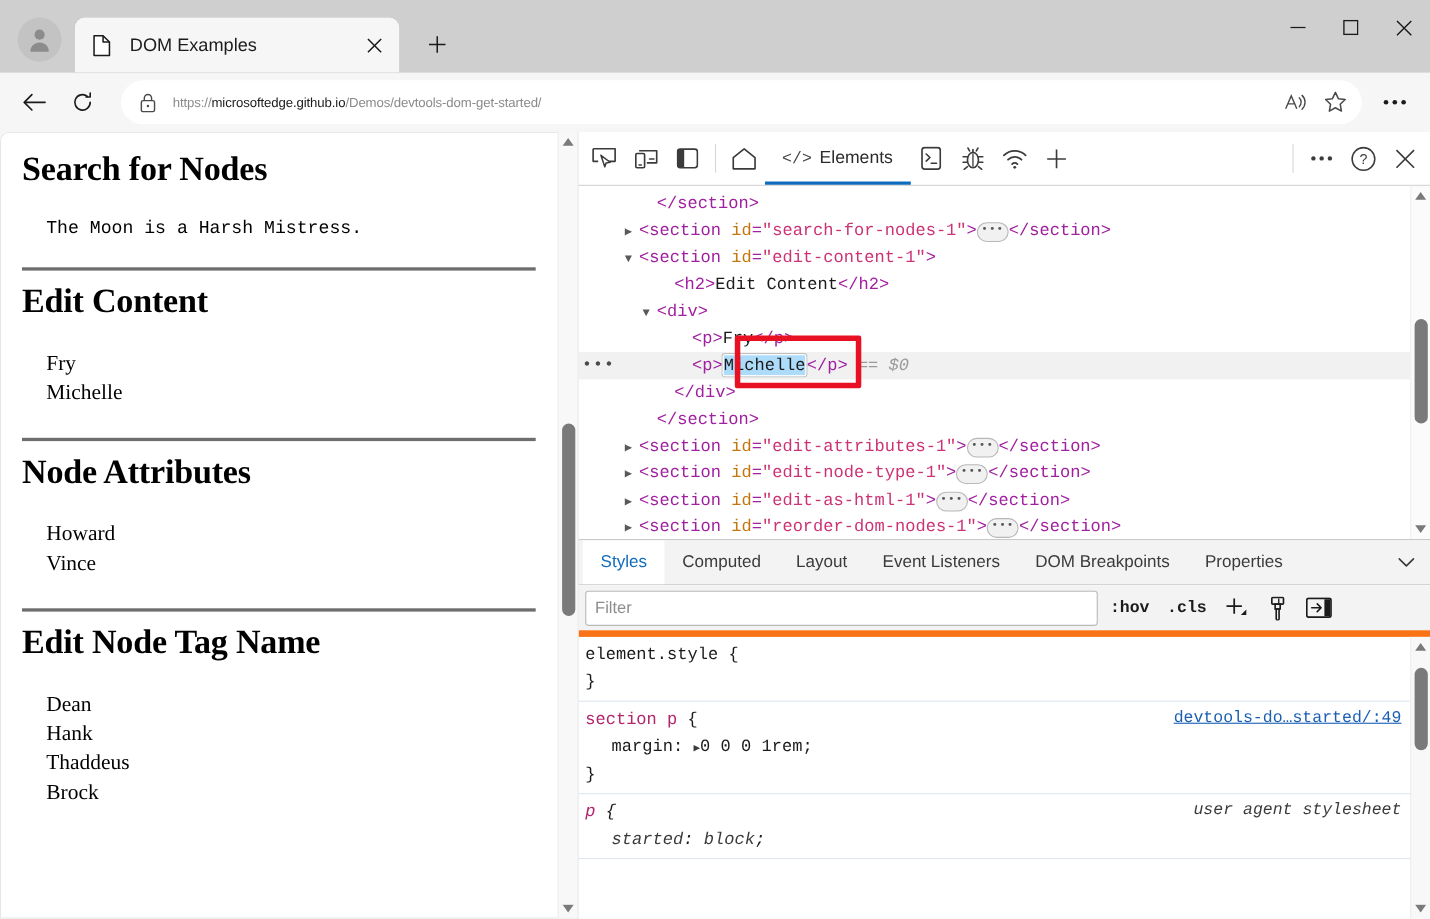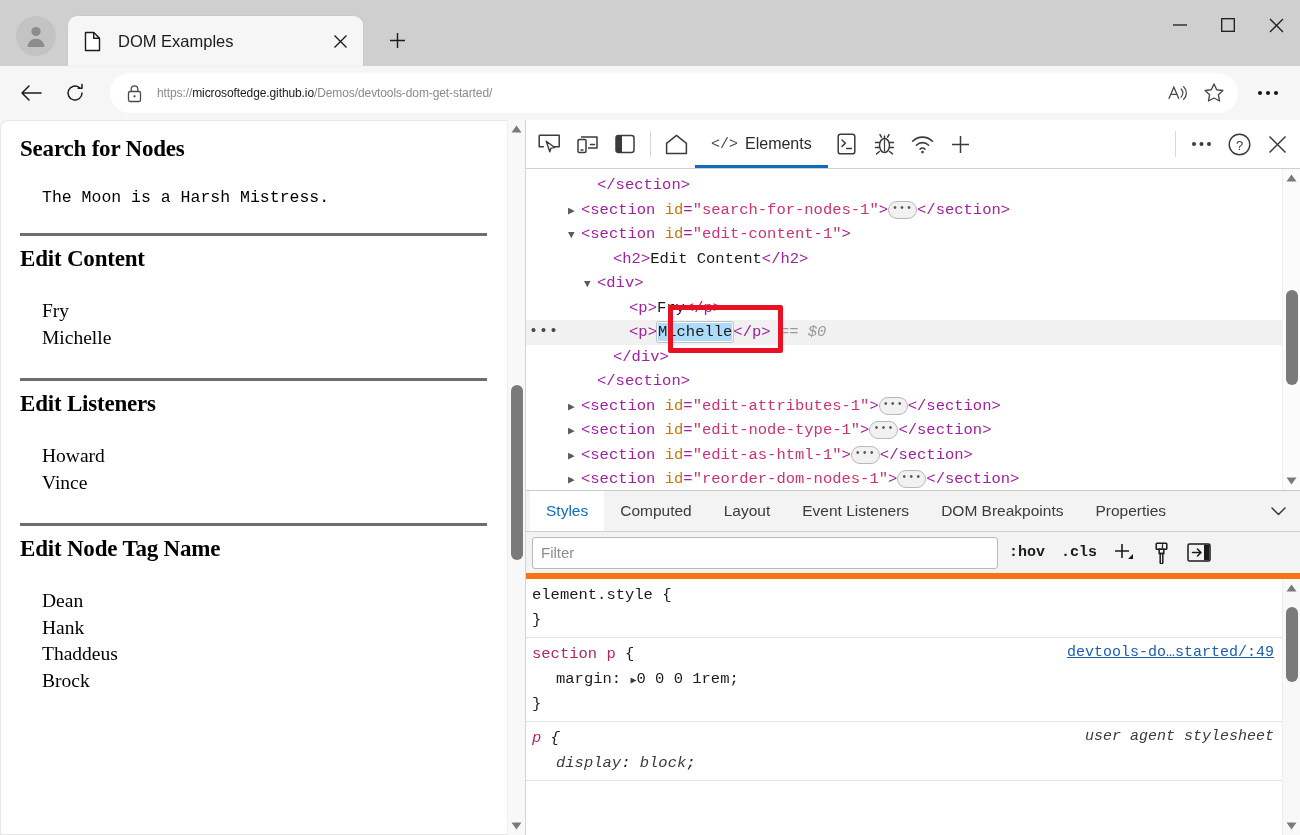--- a/index.html
+++ b/index.html
@@ -122,21 +122,21 @@
     box-shadow: inset 0 0 0 1px #e7e7e7;
   }
   .page {
     position: absolute; inset: 0 18px 0 0;
     padding: 6px 20px 0 20px;
     overflow: hidden;
     font-family: "Liberation Serif", serif;
     color: #000;
   }
   .page h2 {
-    font-size: 23px; margin: 10px 0 26px 0;
+    font-size: 31px; margin: 10px 0 26px 0;
     font-weight: bold; letter-spacing: -0.2px;
   }
   .page .mono-p {
     font-family: "Liberation Mono", monospace;
     font-size: 16.5px; margin: 0 0 0 22px;
   }
   .page .ser-p {
     font-size: 19.5px; margin: 0 0 0 22px; line-height: 1.38;
   }
   .page hr {
@@ -435,21 +435,21 @@
           <div>
             <p class="mono-p">The Moon is a Harsh Mistress.</p>
           </div>
           <hr>
           <h2>Edit Content</h2>
           <div>
             <p class="ser-p">Fry</p>
             <p class="ser-p">Michelle</p>
           </div>
           <hr>
-          <h2>Edit Listeners</h2>
+          <h2>Node Attributes</h2>
           <div>
             <p class="ser-p">Howard</p>
             <p class="ser-p">Vince</p>
           </div>
           <hr>
           <h2>Edit Node Tag Name</h2>
           <div>
             <p class="ser-p">Dean</p>
             <p class="ser-p">Hank</p>
             <p class="ser-p">Thaddeus</p>
@@ -645,21 +645,21 @@
             </div>
             <div class="css-rule">
               <a class="origin">devtools-do…started/:49</a>
               <div class="css-line"><span class="sel-name pink">section p</span><span> {</span></div>
               <div class="css-line indent"><span class="prop">margin</span><span>: </span><span class="tri-small">▶</span><span class="prop">0 0 0 1rem</span><span>;</span></div>
               <div class="css-line">}</div>
             </div>
             <div class="css-rule">
               <a class="origin ua">user agent stylesheet</a>
               <div class="css-line"><span class="sel-name pink" style="font-style: italic;">p</span><span style="font-style: italic;"> {</span></div>
-              <div class="css-line indent"><span class="prop ua">display</span><span style="font-style: italic;">: </span><span class="prop ua">block</span><span style="font-style: italic;">;</span></div>
+              <div class="css-line indent"><span class="prop ua">started</span><span style="font-style: italic;">: </span><span class="prop ua">block</span><span style="font-style: italic;">;</span></div>
             </div>
           </div>
 
         <div class="styles-scroll">
           <div class="sb-arrow">
             <svg width="11" height="8" viewBox="0 0 11 8">
                 <path d="M5.5 0.5L10.5 7.5H0.5z" fill="#7a7a7a"></path>
               </svg>
           </div>
           <div class="sb-thumb" style="top: 28px; height: 75px;"></div>

